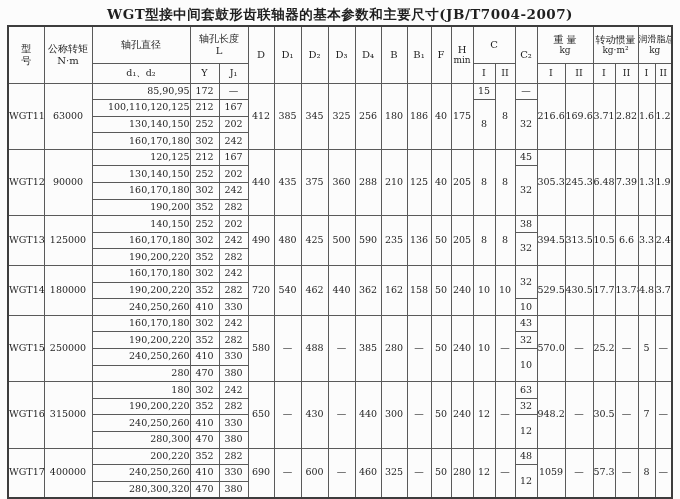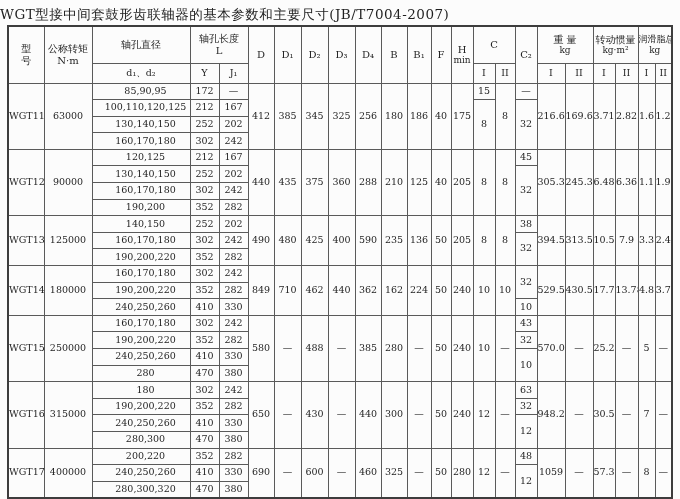--- a/index.html
+++ b/index.html
@@ -4,23 +4,23 @@
 <style>
   html,body { margin:0; padding:0; }
   body {
     width:680px; height:499px;
     background:#fcfcfc;
     font-family:"DejaVu Serif","Liberation Serif",serif;
     color:#1f1f1f;
     overflow:hidden;
   }
   .page-title {
-    text-align:left;
+    text-align:center;
     font-size:13.5px;
-    font-weight:normal;
+    font-weight:bold;
     letter-spacing:0.5px;
     padding-top:4px;
     height:20px;
     line-height:20px;
   }
   table.spec {
     border-collapse:collapse;
     table-layout:fixed;
     width:664px;
     margin:1px auto 0 auto;
@@ -34,21 +34,21 @@
     font-size:9.5px;
     line-height:1.15;
     overflow:hidden;
     white-space:nowrap;
   }
   .spec thead th { font-weight:normal; font-size:10px; }
   .spec thead .hsub { font-size:9.5px; }
   tr.h1 { height:37px; }
   tr.h2 { height:20px;padding-left:40px; }
   tr.data-row { height:16.6px; }
-  td.left { text-align:center; padding-left:9px; }
+  td.left { text-align:right; padding-left:9px; }
   .tiny { font-size:9px; }
 </style>
 </head>
 <body>
 
 <div class="page-title">WGT型接中间套鼓形齿联轴器的基本参数和主要尺寸(JB/T7004-2007)</div>
 
 <table class="spec">
   <colgroup>
     <col style="width:36px">
@@ -188,22 +188,22 @@
         <td rowspan="4">210</td>
         <td rowspan="4">125</td>
         <td rowspan="4">40</td>
         <td rowspan="4">205</td>
         <td rowspan="4">8</td>
         <td rowspan="4">8</td>
         <td>45</td>
         <td rowspan="4">305.3</td>
         <td rowspan="4">245.3</td>
         <td rowspan="4">6.48</td>
-        <td rowspan="4">6.36</td>
-        <td rowspan="4">1.1</td>
+        <td rowspan="4">7.39</td>
+        <td rowspan="4">1.3</td>
         <td rowspan="4">1.90</td>
       </tr>
       <tr class="data-row">
         <td class="left">130,140,150</td>
         <td>252</td>
         <td>202</td>
         <td rowspan="3">32</td>
       </tr>
       <tr class="data-row">
         <td class="left">160,170,180</td>
@@ -217,60 +217,60 @@
       </tr>
       <tr class="data-row">
         <td rowspan="3">WGT13</td>
         <td rowspan="3">125000</td>
         <td class="left">140,150</td>
         <td>252</td>
         <td>202</td>
         <td rowspan="3">490</td>
         <td rowspan="3">480</td>
         <td rowspan="3">425</td>
-        <td rowspan="3">400</td>
+        <td rowspan="3">500</td>
         <td rowspan="3">590</td>
         <td rowspan="3">235</td>
         <td rowspan="3">136</td>
         <td rowspan="3">50</td>
         <td rowspan="3">205</td>
         <td rowspan="3">8</td>
         <td rowspan="3">8</td>
         <td>38</td>
         <td rowspan="3">394.5</td>
         <td rowspan="3">313.5</td>
         <td rowspan="3">10.58</td>
-        <td rowspan="3">7.9</td>
+        <td rowspan="3">6.6</td>
         <td rowspan="3">3.3</td>
         <td rowspan="3">2.4</td>
       </tr>
       <tr class="data-row">
         <td class="left">160,170,180</td>
         <td>302</td>
         <td>242</td>
         <td rowspan="2">32</td>
       </tr>
       <tr class="data-row">
         <td class="left">190,200,220</td>
         <td>352</td>
         <td>282</td>
       </tr>
       <tr class="data-row">
         <td rowspan="3">WGT14</td>
         <td rowspan="3">180000</td>
         <td class="left">160,170,180</td>
         <td>302</td>
         <td>242</td>
-        <td rowspan="3">849</td>
-        <td rowspan="3">710</td>
+        <td rowspan="3">720</td>
+        <td rowspan="3">540</td>
         <td rowspan="3">462</td>
         <td rowspan="3">440</td>
         <td rowspan="3">362</td>
         <td rowspan="3">162</td>
-        <td rowspan="3">224</td>
+        <td rowspan="3">158</td>
         <td rowspan="3">50</td>
         <td rowspan="3">240</td>
         <td rowspan="3">10</td>
         <td rowspan="3">10</td>
         <td rowspan="2">32</td>
         <td rowspan="3">529.5</td>
         <td rowspan="3">430.5</td>
         <td rowspan="3">17.72</td>
         <td rowspan="3">13.78</td>
         <td rowspan="3">4.8</td>

